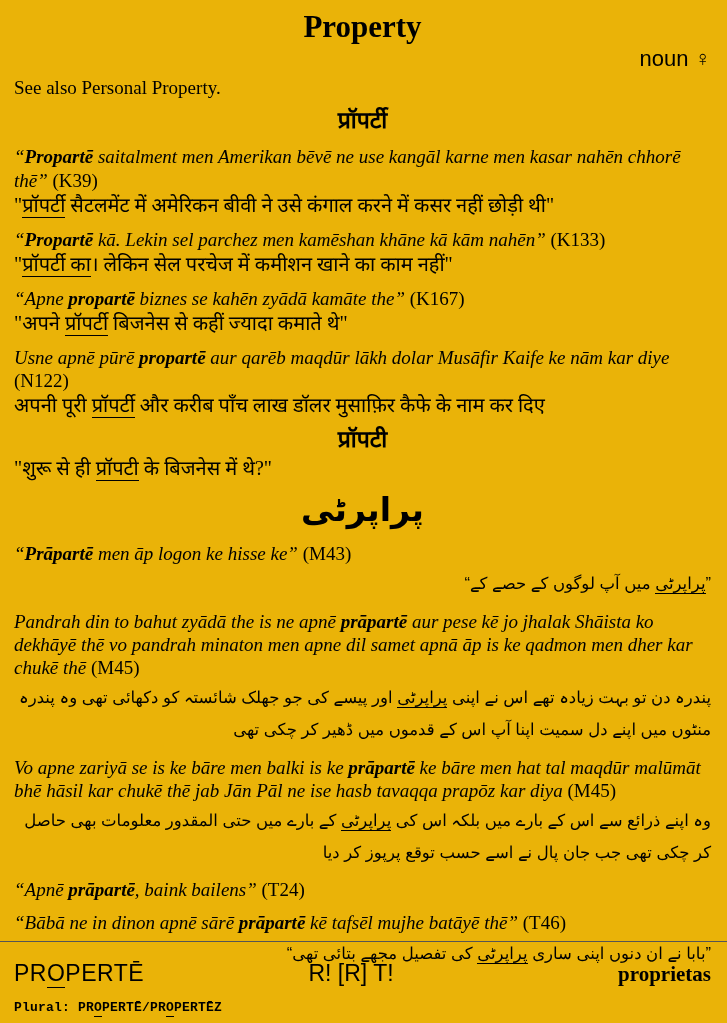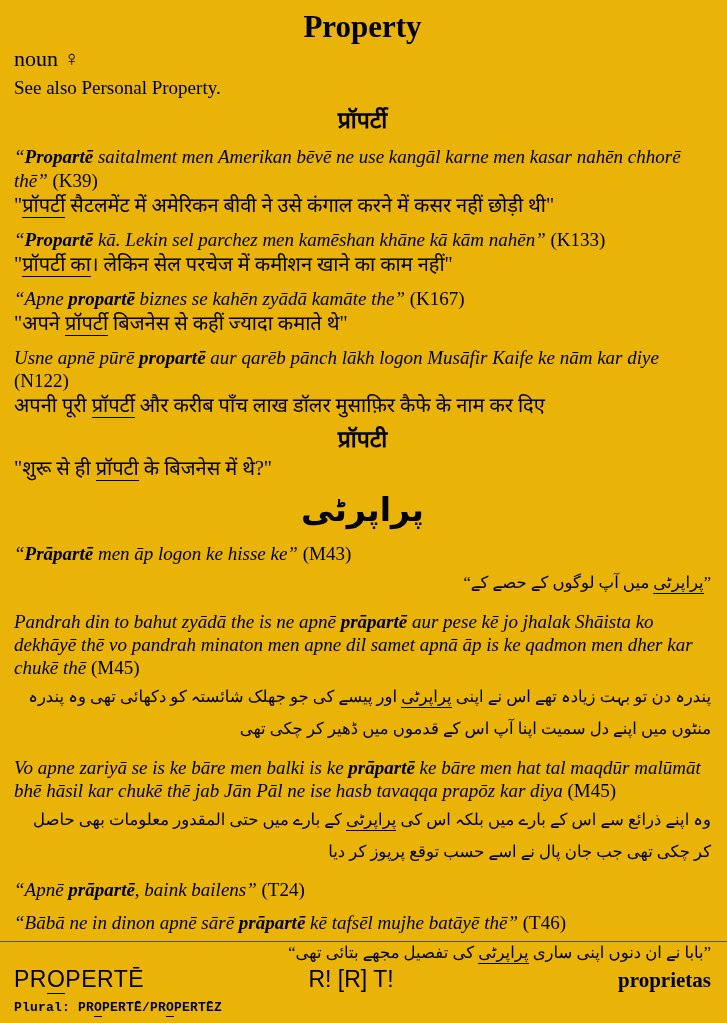--- a/index.html
+++ b/index.html
@@ -1,31 +1,31 @@
 <!DOCTYPE html>
 <html><head>
 <meta charset="utf-8">
 <style>
   html,body{margin:0;padding:0;background:#fff;}
   body{width:727px;height:1023px;overflow:hidden;color:#000;}
   .page{position:relative;width:727px;height:1023px;box-sizing:border-box;padding:10px 16px 16px 14px;background:#eab308;}
   .title{text-align:center;font-family:"Liberation Serif",serif;font-weight:bold;font-size:31px;line-height:1.1;}
-  .pos-line{text-align:left;font-family:Liberation Serif, serif;font-size:22px;line-height:1.15;margin-top:2px;}
+  .pos-line{text-align:right;font-family:Liberation Sans, sans-serif;font-size:22px;line-height:1.15;margin-top:2px;}
   .see-also{font-family:"Liberation Serif",serif;font-size:19px;margin-top:6px;}
   .sec-heading{text-align:center;font-weight:bold;}
   .sec-heading.hi{font-size:23px;margin:4px 0 2px;font-family:"Liberation Serif",serif;}
   .sec-heading.ur{font-size:33px;margin:8px 0 6px;font-family:"DejaVu Sans",sans-serif;font-weight:bold;line-height:1.3;}
   .roman{font-family:"Liberation Serif",serif;font-style:italic;font-size:19px;line-height:1.22;margin-top:10px;}
   .roman .b{font-weight:bold;}
   .roman .r{font-style:normal;}
   .trans-hi{font-family:"Liberation Serif",serif;font-size:20px;line-height:1.25;margin-top:1px;}
-  .trans-ur{direction:rtl;text-align:right;font-family:Liberation Serif, serif;font-size:16.5px;line-height:1.95;margin-top:2px;}
+  .trans-ur{direction:rtl;text-align:right;font-family:Liberation Sans, sans-serif;font-size:16.5px;line-height:1.95;margin-top:2px;}
   .u{border-bottom:1.5px solid #000;padding-bottom:1px;}
   .footer-rule{position:absolute;left:0;right:0;top:941px;border-top:1px solid #555;height:0;}
-  .footer{position:absolute;left:14px;right:16px;bottom:30px;display:flex;justify-content:space-between;align-items:baseline;}
+  .footer{position:absolute;left:14px;right:16px;bottom:36px;display:flex;justify-content:space-between;align-items:baseline;}
   .etymon{font-family:"Liberation Sans",sans-serif;font-size:23px;letter-spacing:.5px;}
   .pattern{font-family:"Liberation Sans",sans-serif;font-size:23px;margin-left:-60px;}
   .latin{font-family:Liberation Serif, serif;font-weight:bold;font-size:21px;text-align:center;}
   .plural-line{position:absolute;left:14px;bottom:8px;font-family:Liberation Mono, monospace;font-weight:bold;font-size:13px;letter-spacing:.2px;}
 </style>
 </head>
 <body>
 
 <div class="page">
   <div class="title">Property</div>
@@ -33,21 +33,21 @@
   <div class="see-also">See also Personal Property.</div>
 
   <div id="entries-root">
       <div class="sec-heading hi">प्रॉपर्टी</div>
       <div class="roman"><span>“</span><span class="b">Propartē</span><span> saitalment men Amerikan bēvē ne use kangāl karne men kasar nahēn chhorē thē” </span><span class="r">(K39)</span></div>
       <div class="trans-hi"><span>"</span><span class="u">प्रॉपर्टी</span><span> सैटलमेंट में अमेरिकन बीवी ने उसे कंगाल करने में कसर नहीं छोड़ी थी"</span></div>
       <div class="roman"><span>“</span><span class="b">Propartē</span><span> kā. Lekin sel parchez men kamēshan khāne kā kām nahēn” </span><span class="r">(K133)</span></div>
       <div class="trans-hi"><span>"</span><span class="u">प्रॉपर्टी का</span><span>।  लेकिन सेल परचेज में कमीशन खाने का काम नहीं"</span></div>
       <div class="roman"><span>“Apne </span><span class="b">propartē</span><span> biznes se kahēn zyādā kamāte the” </span><span class="r">(K167)</span></div>
       <div class="trans-hi"><span>"अपने </span><span class="u">प्रॉपर्टी</span><span> बिजनेस से कहीं ज्यादा कमाते थे"</span></div>
-      <div class="roman"><span>Usne apnē pūrē </span><span class="b">propartē</span><span> aur qarēb pānch lākh logon Musāfir Kaife ke nām kar diye </span><span class="r">(N122)</span></div>
+      <div class="roman"><span>Usne apnē pūrē </span><span class="b">propartē</span><span> aur qarēb maqdūr lākh dolar Musāfir Kaife ke nām kar diye </span><span class="r">(N122)</span></div>
       <div class="trans-hi"><span>अपनी पूरी </span><span class="u">प्रॉपर्टी</span><span> और करीब पाँच लाख डॉलर मुसाफ़िर कैफे के नाम कर दिए</span></div>
       <div class="sec-heading hi">प्रॉपटी</div>
       <div class="trans-hi"><span>"शुरू से ही </span><span class="u">प्रॉपटी</span><span> के बिजनेस में थे?"</span></div>
       <div class="sec-heading ur" dir="rtl">پراپرٹی</div>
       <div class="roman"><span>“</span><span class="b">Prāpartē</span><span> men āp logon ke hisse ke” </span><span class="r">(M43)</span></div>
       <div class="trans-ur" dir="rtl"><span>”</span><span class="u">پراپرٹی</span><span> میں آپ لوگوں کے حصے کے“</span></div>
       <div class="roman"><span>Pandrah din to bahut zyādā the is ne apnē </span><span class="b">prāpartē</span><span> aur pese kē jo jhalak Shāista ko dekhāyē thē vo pandrah minaton men apne dil samet apnā āp is ke qadmon men dher kar chukē thē </span><span class="r">(M45)</span></div>
       <div class="trans-ur" dir="rtl"><span>پندرہ دن تو بہت زیادہ تھے اس نے اپنی </span><span class="u">پراپرٹی</span><span> اور پیسے کی جو جھلک شائستہ کو دکھائی تھی وہ پندرہ منٹوں میں اپنے دل سمیت اپنا آپ اس کے قدموں میں ڈھیر کر چکی تھی</span></div>
       <div class="roman"><span>Vo apne zariyā se is ke bāre men balki is ke </span><span class="b">prāpartē</span><span> ke bāre men hat tal maqdūr malūmāt bhē hāsil kar chukē thē jab Jān Pāl ne ise hasb tavaqqa prapōz kar diya </span><span class="r">(M45)</span></div>
       <div class="trans-ur" dir="rtl"><span>وہ اپنے ذرائع سے اس کے بارے میں بلکہ اس کی </span><span class="u">پراپرٹی</span><span> کے بارے میں حتی المقدور معلومات بھی حاصل کر چکی تھی جب جان پال نے اسے حسب توقع پرپوز کر دیا</span></div>

